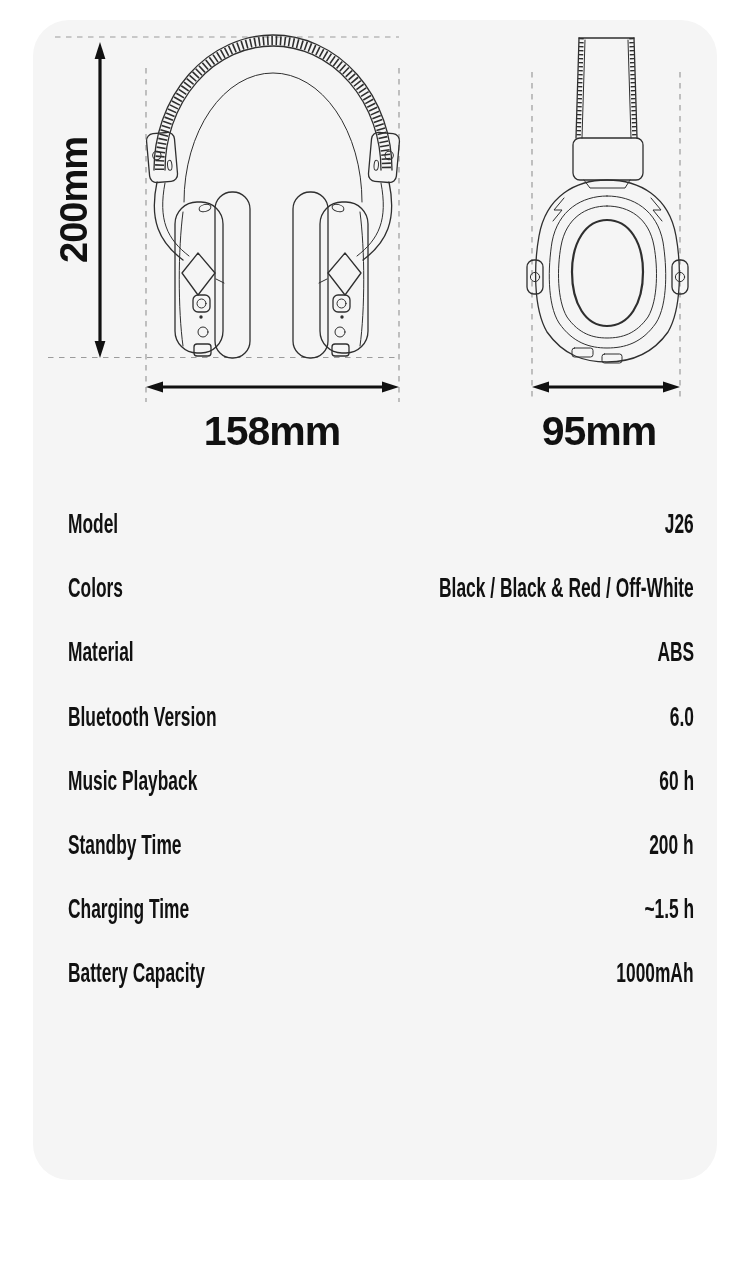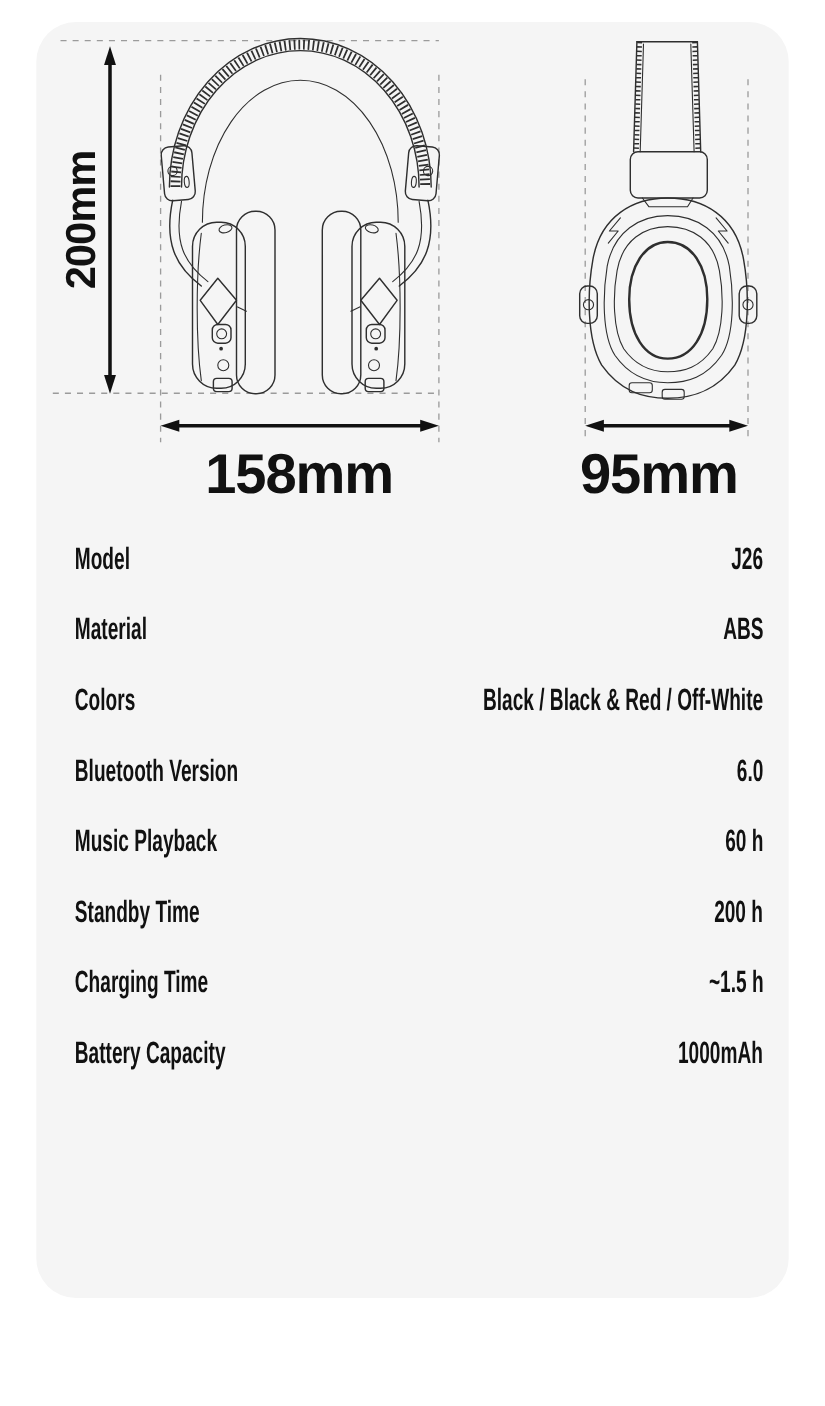--- a/index.html
+++ b/index.html
@@ -20,29 +20,29 @@
   .art-thin{stroke:var(--line-art,#2f2f2f);fill:none;stroke-width:1;stroke-linejoin:round;stroke-linecap:round}
   .art-bold{stroke:var(--line-art,#2f2f2f);fill:none;stroke-width:2.2;stroke-linejoin:round}
   .hatch{stroke:var(--line-art,#2f2f2f);fill:none;stroke-width:9;stroke-dasharray:1.6 2.7}
   .hatch-strap{stroke:var(--line-art,#2f2f2f);fill:none;stroke-width:4.5;stroke-dasharray:1.4 2.6}
   .dash{stroke:var(--guide-dash,#9b9b9b);fill:none;stroke-width:1.2;stroke-dasharray:5.5 5.5}
   .dimline{stroke:var(--ink,#111);fill:none;stroke-width:3.2}
   .dimhead{fill:var(--ink,#111);stroke:none}
   .dotfill{fill:var(--line-art,#2f2f2f);stroke:none}
 
   
-  .dim{position:absolute;color:var(--ink,#111);font-weight:700;font-size:51px;
+  .dim{position:absolute;color:var(--ink,#111);font-weight:700;font-size:41px;
     letter-spacing:-1px;text-align:center;line-height:46px;white-space:nowrap}
   .dim-height{left:-40px;top:158px;width:160px;height:44px;transform:rotate(-90deg);font-size:38px}
   .dim-front{left:139px;top:388px;width:200px;height:46px}
   .dim-side{left:466px;top:388px;width:200px;height:46px}
 
   
   .specs{position:absolute;left:35px;right:23px;top:472px}
-  .spec-row{display:flex;justify-content:space-between;height:64.2px}
+  .spec-row{display:flex;justify-content:space-between;align-items:center;height:64.2px}
   .spec-label,.spec-value{display:inline-block;font-weight:700;font-size:28px;
     color:var(--ink,#111);white-space:nowrap}
   .spec-label{transform:scaleX(0.62);transform-origin:left center}
   .spec-value{transform:scaleX(0.62);transform-origin:right center}
 </style>
 </head>
 <body>
 
 <div class="page">
   <div class="card">
@@ -179,28 +179,28 @@
       <div class="dim dim-front">158mm</div>
       <div class="dim dim-side">95mm</div>
     </div>
 
     <div class="specs">
       <div class="spec-row">
         <span class="spec-label">Model</span>
         <span class="spec-value">J26</span>
       </div>
       <div class="spec-row">
+        <span class="spec-label">Colors</span>
+        <span class="spec-value">Black / Black &amp; Red / Off-White</span>
+      </div>
+      <div class="spec-row">
         <span class="spec-label">Material</span>
         <span class="spec-value">ABS</span>
       </div>
       <div class="spec-row">
-        <span class="spec-label">Colors</span>
-        <span class="spec-value">Black / Black &amp; Red / Off-White</span>
-      </div>
-      <div class="spec-row">
         <span class="spec-label">Bluetooth Version</span>
         <span class="spec-value">6.0</span>
       </div>
       <div class="spec-row">
         <span class="spec-label">Music Playback</span>
         <span class="spec-value">60 h</span>
       </div>
       <div class="spec-row">
         <span class="spec-label">Standby Time</span>
         <span class="spec-value">200 h</span>

